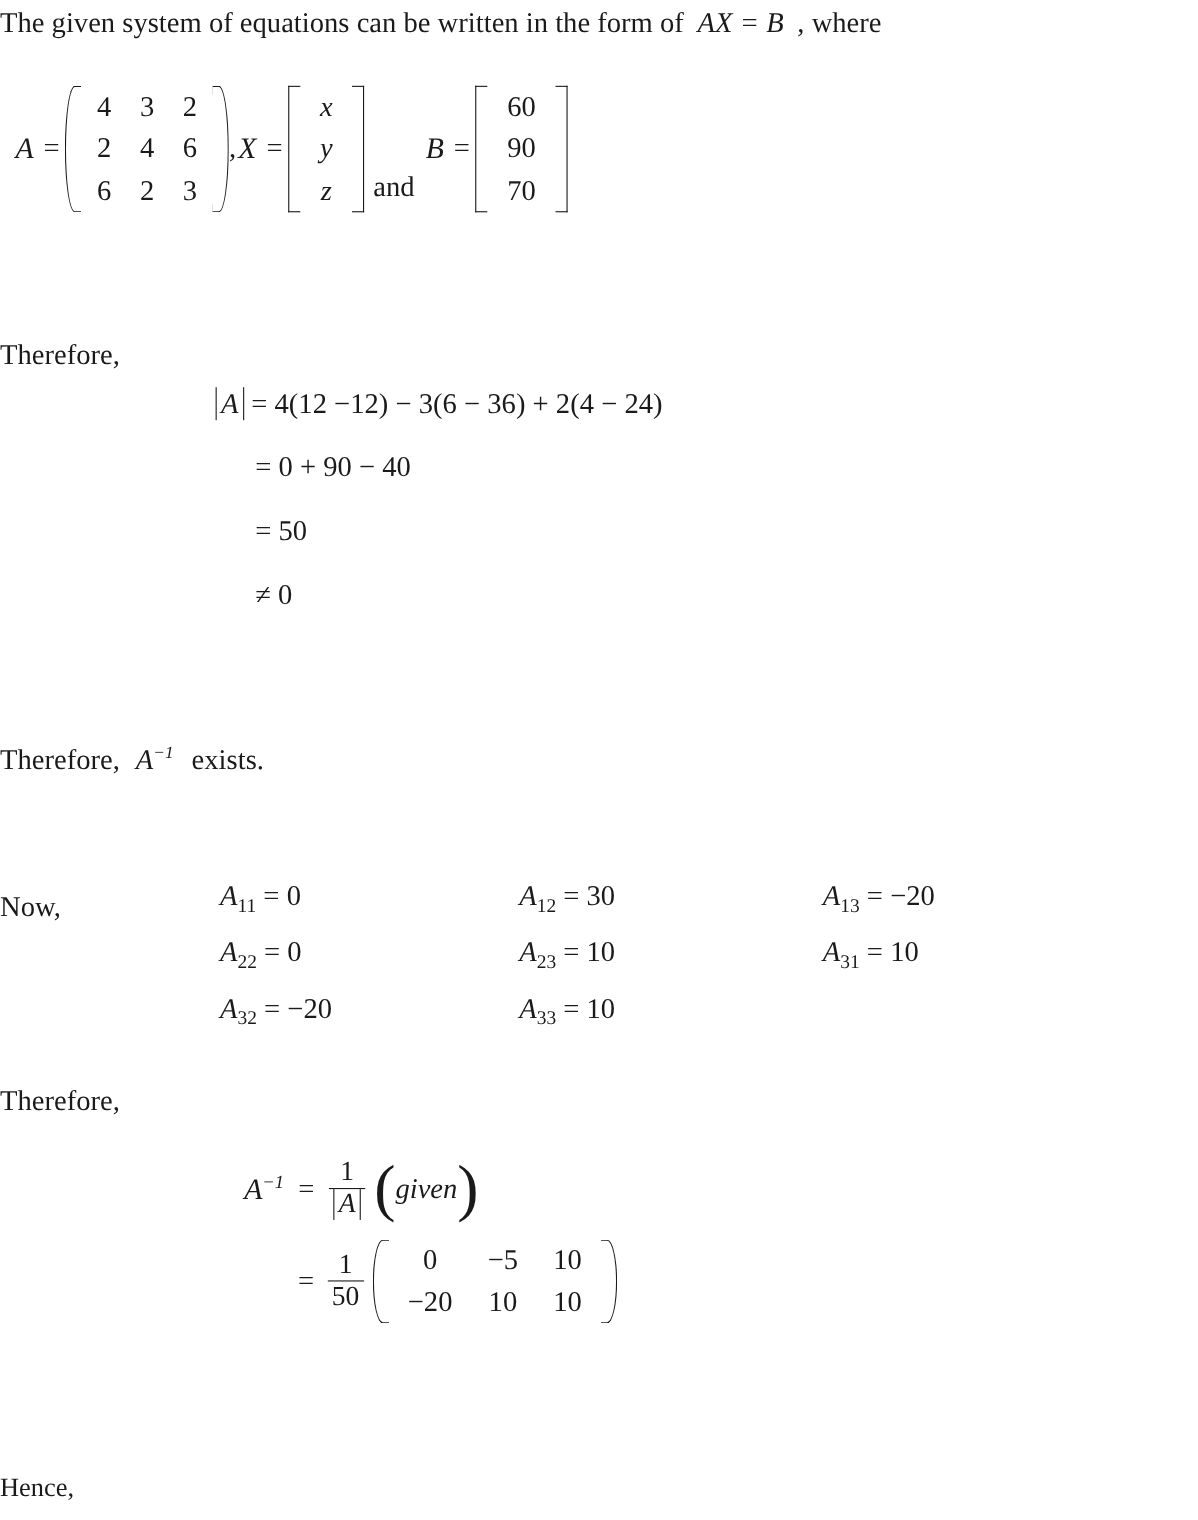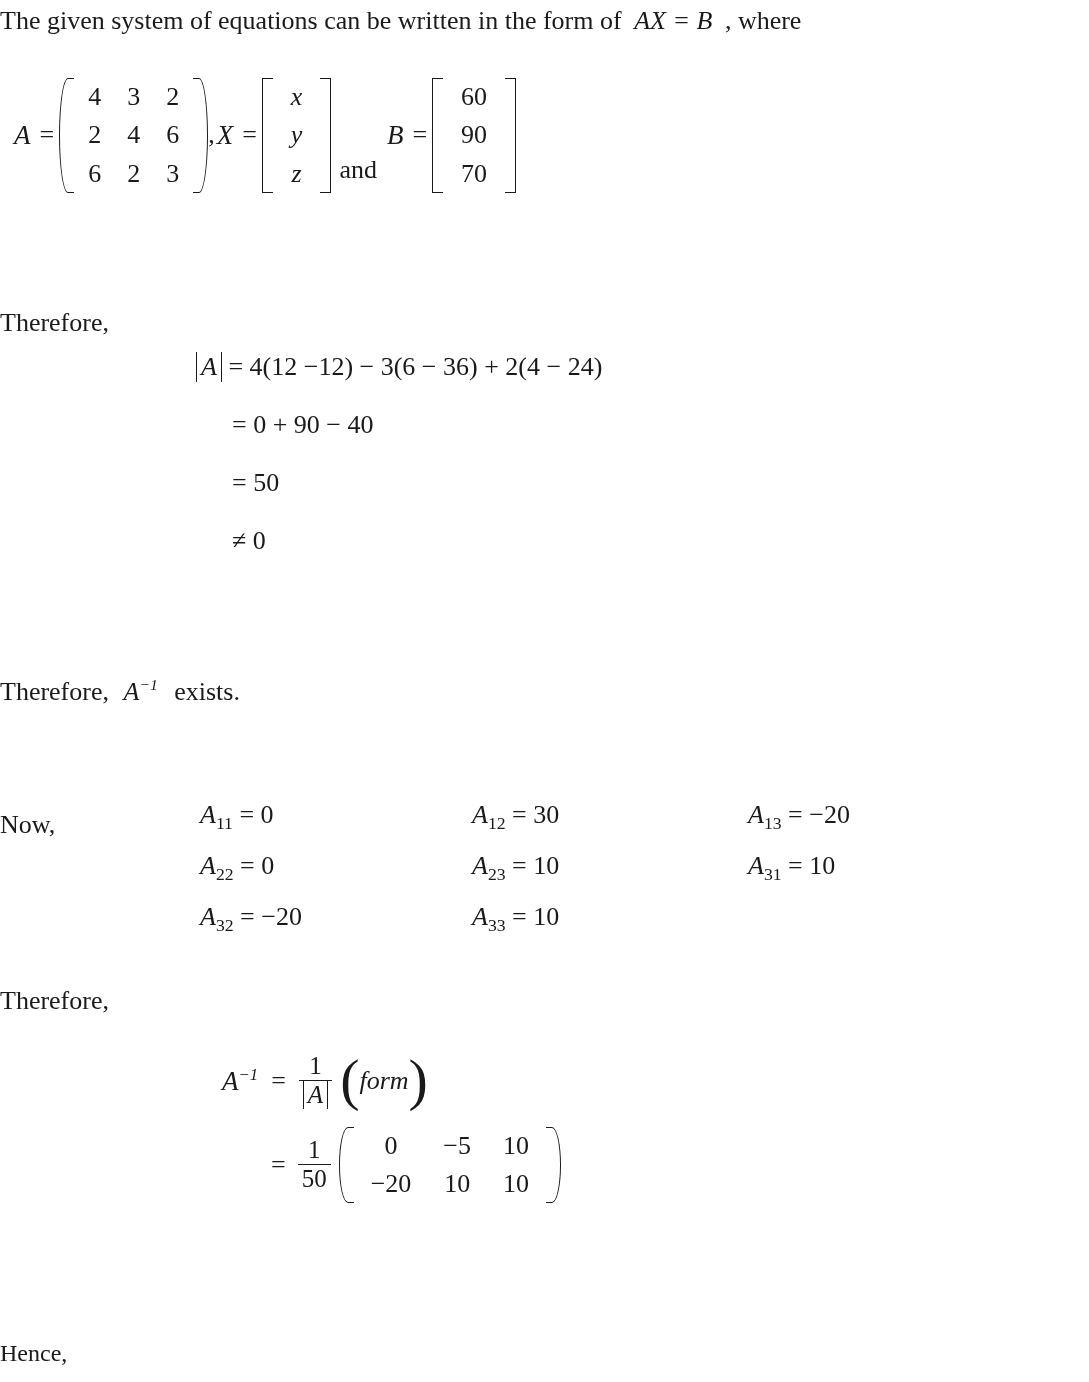--- a/index.html
+++ b/index.html
@@ -314,21 +314,21 @@
   <div id="inverse-block">
 
     <div class="inv-row">
       <span class="lhs"><span>A</span><sup>−1</sup></span>
       <span class="eqsign">=</span>
       <span class="frac">
         <span class="num">1</span>
         <span class="den"><span class="absA">A</span></span>
       </span>
       <span class="big-paren-open">(</span>
-      <span class="adj">form</span>
+      <span class="adj">given</span>
       <span class="big-paren-close">)</span>
     </div>
 
     <div class="inv-row row2">
       <span class="eqsign">=</span>
       <span class="frac">
         <span class="num">1</span>
         <span class="den">50</span>
       </span>
       <span class="matrix paren matrix-inv">

